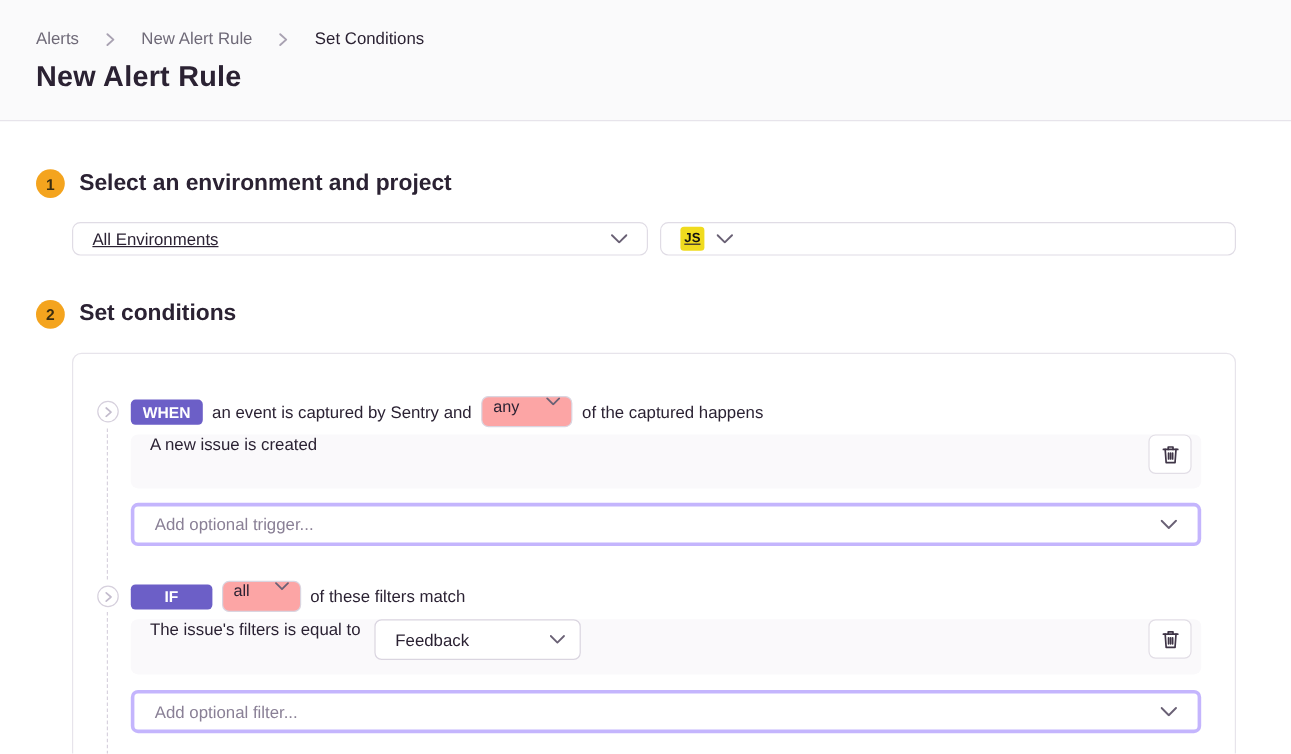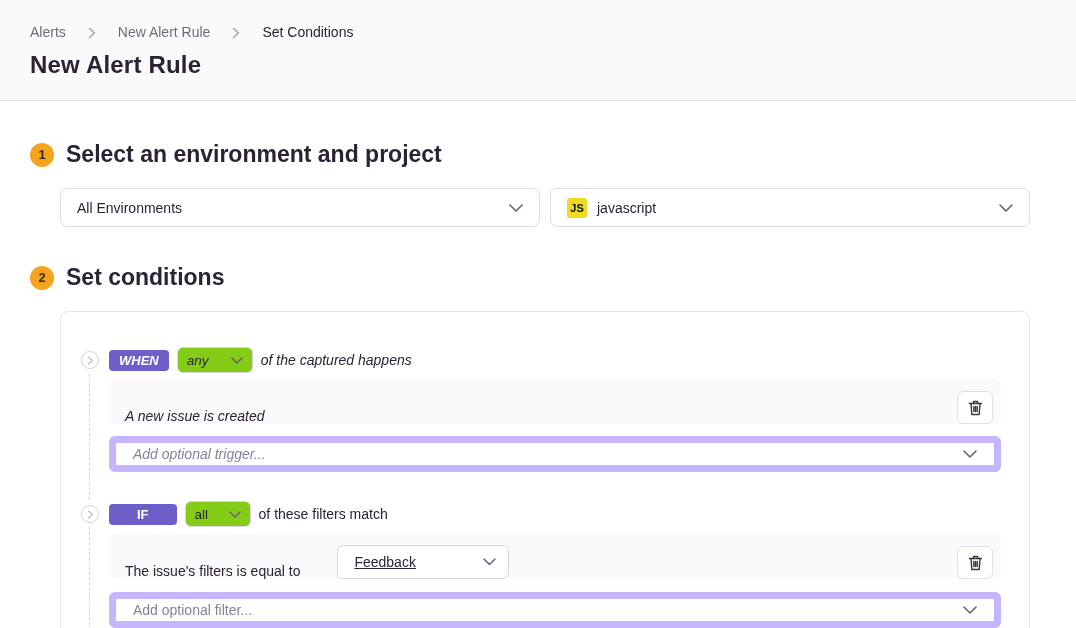--- a/index.html
+++ b/index.html
@@ -23,60 +23,60 @@
   .crumb{color:var(--muted);text-decoration:none;cursor:pointer;}
   .crumb.current{color:var(--dark);font-weight:500;cursor:default;}
   .crumb-sep{display:flex;align-items:center;margin-top:1px;}
   .page-title{margin-top:11px;font-size:24px;font-weight:700;letter-spacing:.2px;color:var(--dark);}
   
   .main{padding:0 0 0 30px;}
   .step-heading{display:flex;align-items:center;gap:12px;margin-top:40px;}
   .step-num{width:24px;height:24px;border-radius:50%;background:var(--step-orange);
     display:flex;align-items:center;justify-content:center;
     font-size:13px;font-weight:700;color:#3a2d10;flex:0 0 24px;}
-  .step-title{font-size:23px;font-weight:700;color:var(--dark);}
+  .step-title{font-size:19px;font-weight:700;color:var(--dark);}
   .selects-row{display:flex;gap:10px;margin:20px 0 0 30px;width:970px;}
-  .select{flex:1;height:39px;border:1px solid var(--border);border-radius:7px;background:#fff;
-    display:flex;align-items:center;padding:0 16px;font-size:14px;color:var(--dark);cursor:pointer;}
+  .select{flex:1;height:28px;border:1px solid var(--border);border-radius:7px;background:#fff;
+    display:flex;align-items:center;padding:0 16px;font-size:14px;color:var(--dark);cursor:pointer;text-decoration:underline;}
   .select .grow{flex:1;}
   .js-badge{width:20px;height:20px;border-radius:3px;background:var(--js-yellow);
     display:flex;align-items:center;justify-content:center;
     font-size:11px;font-weight:700;color:#111;margin-right:10px;flex:0 0 20px;}
   
   .panel{position:relative;margin:20px 0 0 30px;width:970px;height:341px;
     border:1px solid var(--border-soft);border-radius:8px;background:#fff;
     padding:36px 28px 24px 20px;overflow:hidden;}
   .dash-seg{position:absolute;left:28px;width:0;border-left:1px dashed #D8D2DE;}
   .seg1{top:62px;height:126px;}
   .seg2{top:215px;height:400px;}
   .cond-group{display:grid;grid-template-columns:28px 1fr;}
-  .cond-group.when{margin-bottom:30px;font-style:italic;}
+  .cond-group.when{margin-bottom:30px;}
   .gutter{padding-top:3px;}
   .circ-chevron{width:18px;height:18px;border-radius:50%;border:1.5px solid #D6D0DD;
     display:flex;align-items:center;justify-content:center;background:#fff;position:relative;z-index:1;}
   .cond-line{display:flex;align-items:center;gap:8px;height:24px;margin-bottom:7px;font-size:14px;}
   .badge{background:var(--accent-purple);color:#fff;font-weight:700;font-size:13px;
     border-radius:4px;padding:4px 10px;line-height:1;}
   .badge.if{padding:4px 28px;}
-  .select-sm{height:26px;border:1px solid #DAD5E0;border-radius:6px;background:#84cc16;
-    display:flex;align-items:center;padding:0 9px;font-size:13.5px;color:var(--dark);cursor:pointer;}
+  .select-sm{height:26px;border:1px solid #DAD5E0;border-radius:6px;background:#fca5a5;
+    display:flex;align-items:flex-start;padding:0 9px;font-size:13.5px;color:var(--dark);cursor:pointer;}
   .select-sm .grow{flex:1;}
   .sm-any{width:76px;}
   .sm-all{width:66px;}
-  .rule-row{display:flex;align-items:flex-end;background:var(--row-bg);border-radius:6px;
-    height:45px;padding:0 8px 0 16px;font-size:14px;margin-bottom:12px;gap:25px;}
+  .rule-row{display:flex;align-items:flex-start;background:var(--row-bg);border-radius:6px;
+    height:45px;padding:0 8px 0 16px;font-size:14px;margin-bottom:12px;}
   .rule-row.filter{height:46px;margin-bottom:13px;}
   .rule-label{color:var(--dark);}
   .rule-row .spacer{flex:1;}
   .select-mid{height:34px;width:172px;border:1px solid #DAD5E0;border-radius:6px;background:#fff;
-    display:flex;align-items:center;padding:0 12px 0 16px;font-size:14px;margin-left:12px;cursor:pointer;text-decoration:underline;}
+    display:flex;align-items:center;padding:0 12px 0 16px;font-size:14px;margin-left:12px;cursor:pointer;}
   .select-mid .grow{flex:1;}
   .trash-btn{width:36px;height:33px;border:1px solid #E2DEE6;border-radius:6px;background:#fff;
     display:flex;align-items:center;justify-content:center;cursor:pointer;}
-  .select-placeholder{height:36px;border:7px solid #c4b5fd;border-radius:6px;background:#fff;
+  .select-placeholder{height:36px;border:3px solid #c4b5fd;border-radius:6px;background:#fff;
     display:flex;align-items:center;padding:0 17px;font-size:14px;color:var(--placeholder);cursor:pointer;}
   .select-placeholder .grow{flex:1;}
   svg{display:block;}
 </style>
 </head>
 <body>
 
 <header class="page-header">
   <nav class="breadcrumb">
     <a class="crumb">Alerts</a>
@@ -107,21 +107,20 @@
     <div class="select">
       <span class="grow">All Environments</span>
       <span>
         <svg width="14" height="8" viewBox="0 0 14 8">
             <path d="M1 1l6 6 6-6" fill="none" stroke="#6A6175" stroke-width="1.6" stroke-linecap="round" stroke-linejoin="round"></path>
           </svg>
       </span>
     </div>
     <div class="select">
       <span class="js-badge">JS</span>
-      <span class="grow">javascript</span>
       <span>
         <svg width="14" height="8" viewBox="0 0 14 8">
             <path d="M1 1l6 6 6-6" fill="none" stroke="#6A6175" stroke-width="1.6" stroke-linecap="round" stroke-linejoin="round"></path>
           </svg>
       </span>
     </div>
   </div>
 
   <div class="step-heading" style="margin-top:37px;">
     <span class="step-num">2</span>
@@ -136,20 +135,21 @@
       <div class="gutter">
         <span class="circ-chevron">
           <svg width="7" height="9" viewBox="0 0 7 9">
               <path d="M1.5 1l4 3.5-4 3.5" fill="none" stroke="#C3BCCD" stroke-width="1.4" stroke-linecap="round" stroke-linejoin="round"></path>
             </svg>
         </span>
       </div>
       <div>
         <div class="cond-line">
           <span class="badge">WHEN</span>
+          <span>an event is captured by Sentry and</span>
           <span class="select-sm sm-any">
             <span class="grow">any</span>
             <span>
               <svg width="12" height="7" viewBox="0 0 12 7">
                   <path d="M1 1l5 5 5-5" fill="none" stroke="#6A6175" stroke-width="1.5" stroke-linecap="round" stroke-linejoin="round"></path>
                 </svg>
             </span>
           </span>
           <span>of the captured happens</span>
         </div>

